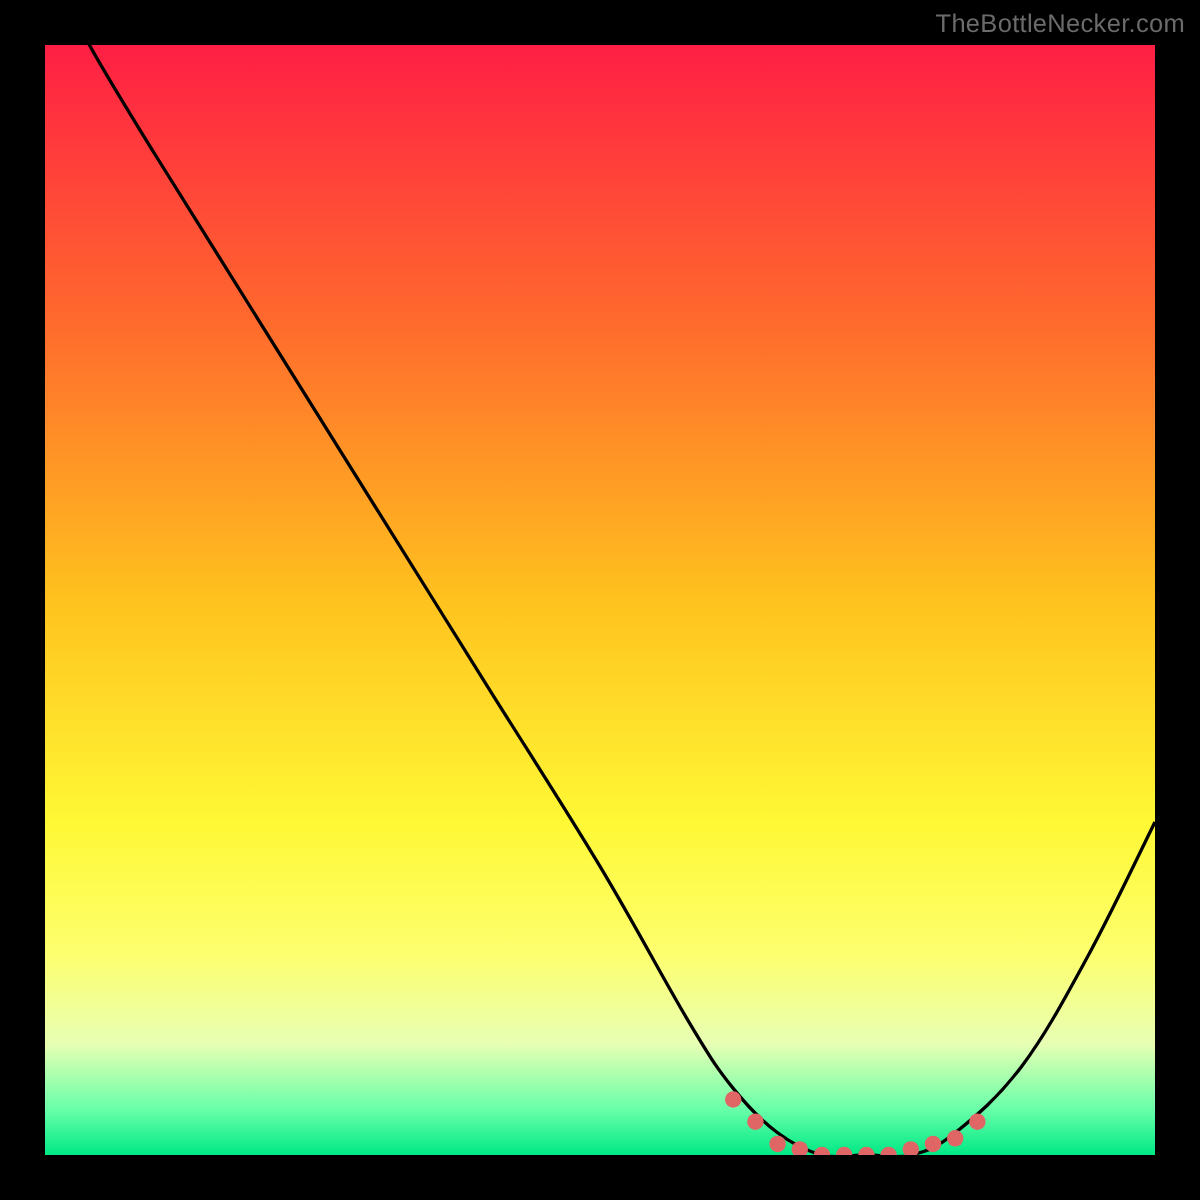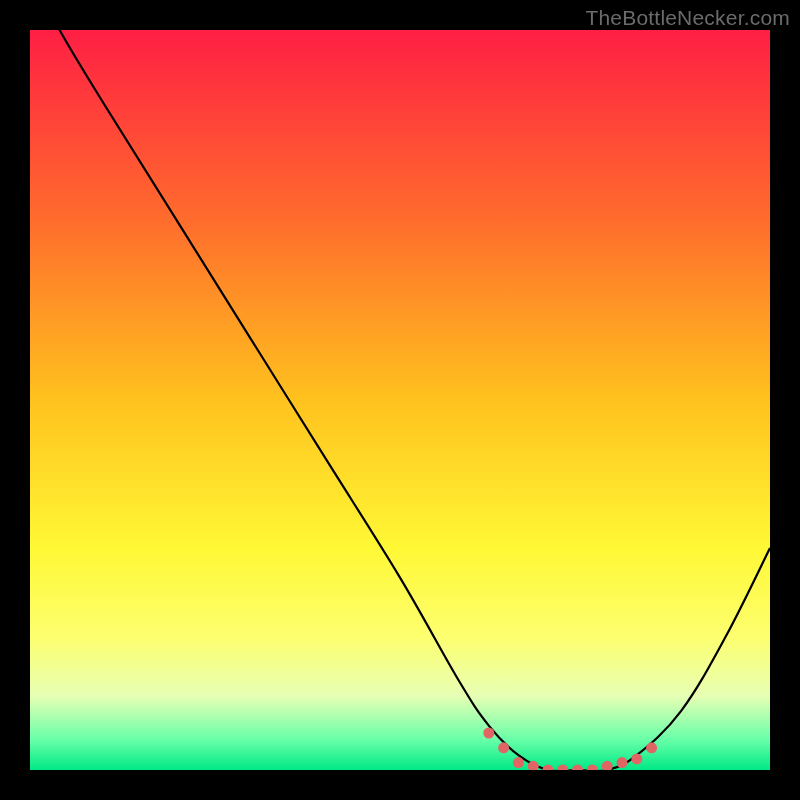--- a/index.html
+++ b/index.html
@@ -24,21 +24,21 @@
     left: 30px;
     top: 30px;
     width: 740px;
     height: 740px;
   }
   .watermark {
     position: absolute;
     top: 6px;
     right: 10px;
     color: #6b6b6b;
-    font-size: 21px;
+    font-size: 17px;
     font-weight: 500;
     letter-spacing: 0.2px;
     user-select: none;
   }
 </style>
 </head>
 <body>
 
 <div class="frame"></div>
 

